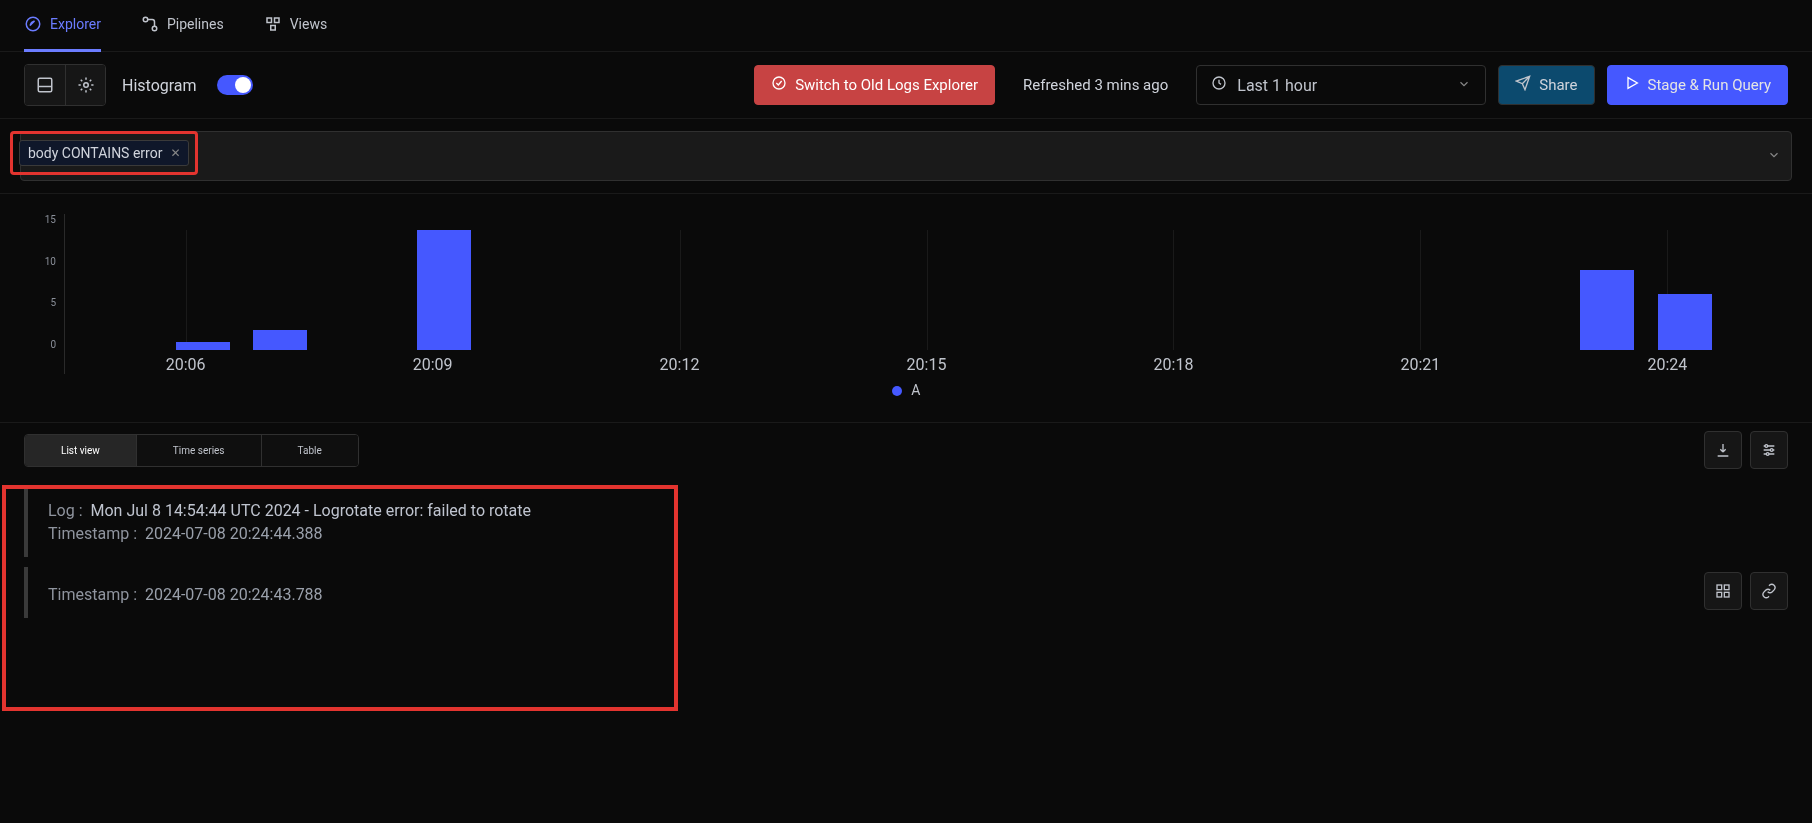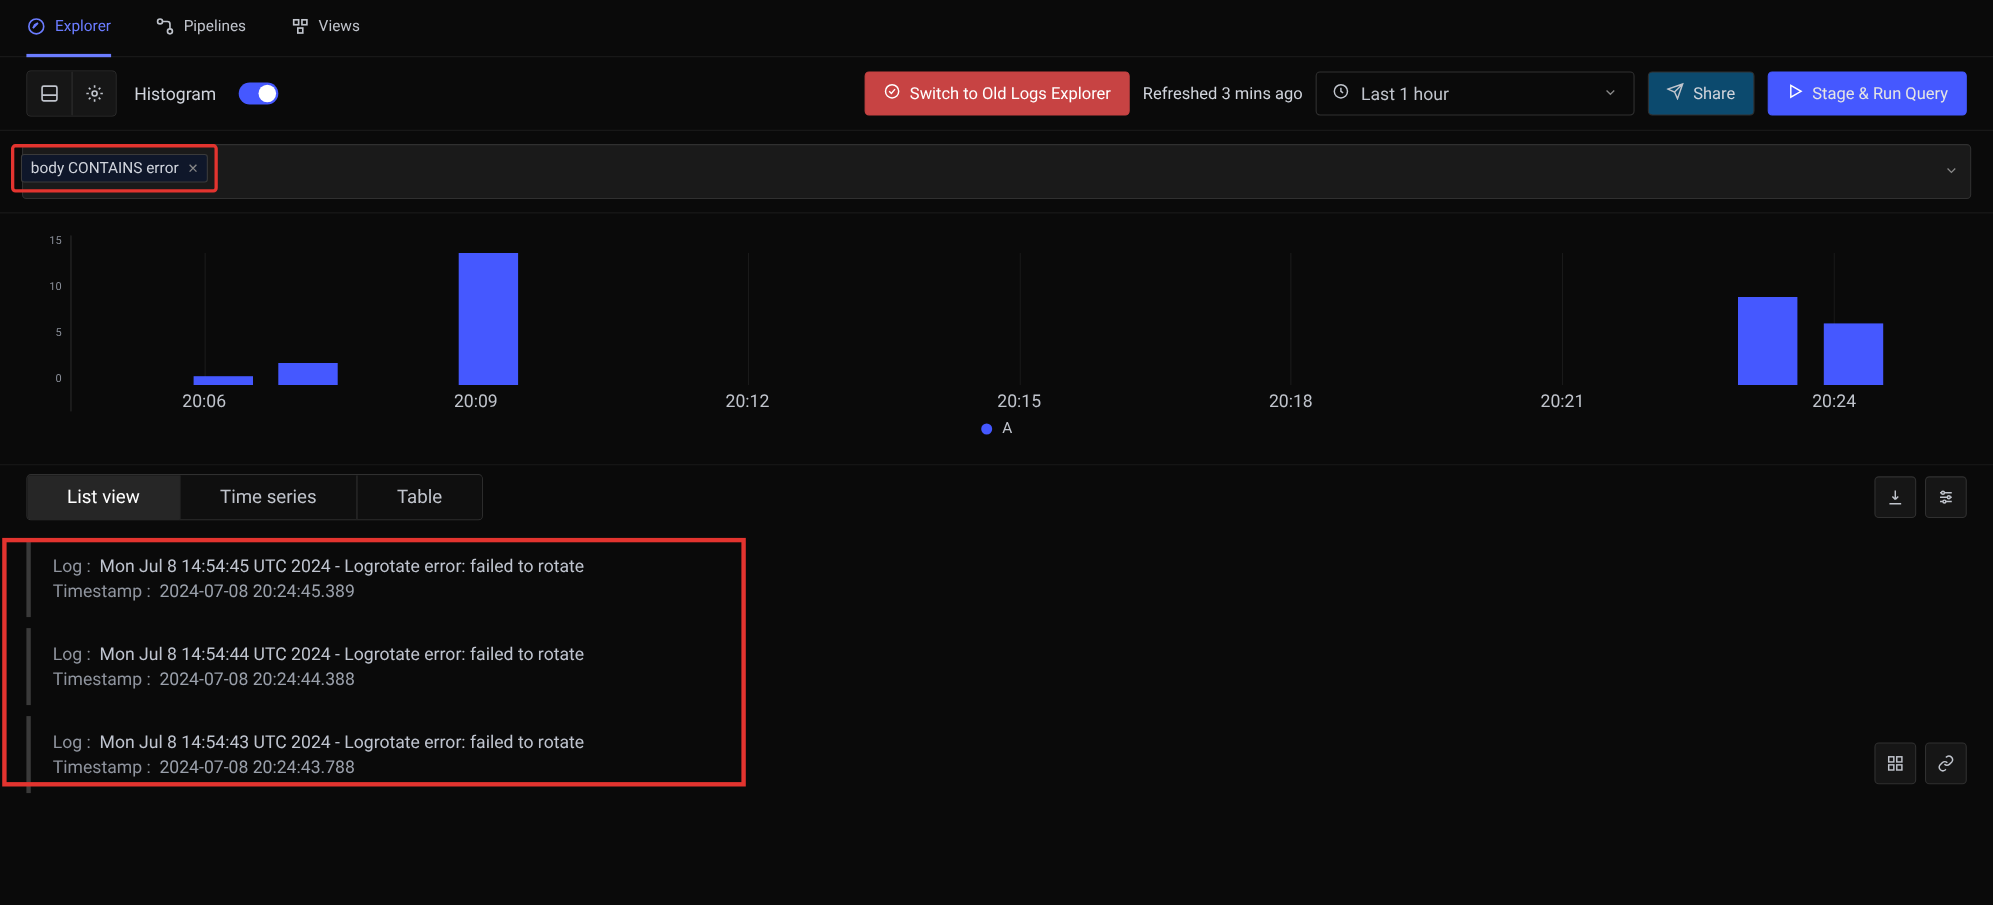--- a/index.html
+++ b/index.html
@@ -79,21 +79,21 @@
     padding: 0 16px; height: 40px;
     border: 1px solid #303030;
     background: #0c4a6e;
     border-radius: 4px;
     font-size: 15px;
     color: #d0d4dc;
     cursor: pointer;
   }
   .btn.danger { background: #c74343; border-color: #c74343; color: #fff; }
   .btn.primary { background: #4558ff; border-color: #4558ff; color: #e5e5e5; }
-  .refreshed { font-size: 15px; color: #d0d4dc; margin: 0 0; }
+  .refreshed { font-size: 15px; color: #d0d4dc; margin: 0 16px; }
   .time-picker {
     display: flex; align-items: center; gap: 10px;
     padding: 0 14px; height: 40px;
     border: 1px solid #303030;
     border-radius: 4px;
     min-width: 290px;
     justify-content: space-between;
     cursor: pointer;
   }
   .time-picker .left { display:flex; align-items:center; gap:10px; }
@@ -183,21 +183,21 @@
     border-top: 1px solid #1a1a1a;
   }
   .seg {
     display: flex;
     border: 1px solid #303030;
     border-radius: 4px;
     overflow: hidden;
   }
   .seg-btn {
     padding: 10px 36px;
-    font-size: 17px;
+    font-size: 10px;
     background: #0f0f0f;
     cursor: pointer;
     color: #c0c4cc;
   }
   .seg-btn.active { background: #262626; color: #fff; }
   .seg-btn + .seg-btn { border-left: 1px solid #303030; }
   .view-actions { margin-left:auto; display:flex; gap:8px; }
   .sq-btn {
     width: 38px; height: 38px;
     border: 1px solid #303030;
@@ -407,42 +407,31 @@
           <circle cx="16" cy="12" r="2" fill="#161616"></circle>
           <circle cx="10" cy="18" r="2" fill="#161616"></circle>
         </svg>
     </div>
   </div>
 </div>
 
 <div class="logs-wrap">
   <div class="logs-highlight"></div>
 
-  <div class="log-entry">
-    <div class="log-line">
-      <span class="log-label">Log :</span>&nbsp;&nbsp;<span>Mon Jul 8 14:54:45 UTC 2024 - Logrotate error: failed to rotate</span>
-    </div>
-    <div class="log-ts">
-      <span class="log-label">Timestamp :</span>&nbsp;&nbsp;<span>2024-07-08 20:24:45.389</span>
-    </div>
-  </div>
 
   <div class="log-entry">
     <div class="log-line">
       <span class="log-label">Log :</span>&nbsp;&nbsp;<span>Mon Jul 8 14:54:44 UTC 2024 - Logrotate error: failed to rotate</span>
     </div>
     <div class="log-ts">
       <span class="log-label">Timestamp :</span>&nbsp;&nbsp;<span>2024-07-08 20:24:44.388</span>
     </div>
   </div>
 
   <div class="log-entry">
-    <div class="log-line">
-      <span class="log-label">Log :</span>&nbsp;&nbsp;<span>Mon Jul 8 14:54:43 UTC 2024 - Logrotate error: failed to rotate</span>
-    </div>
     <div class="log-ts">
       <span class="log-label">Timestamp :</span>&nbsp;&nbsp;<span>2024-07-08 20:24:43.788</span>
     </div>
   </div>
 
   <div class="bottom-tools">
     <div class="sq-btn">
       <svg width="16" height="16" viewBox="0 0 24 24" fill="none" stroke="#c0c4cc" stroke-width="2">
           <rect x="3" y="3" width="7" height="7"></rect>
           <rect x="14" y="3" width="7" height="7"></rect>

